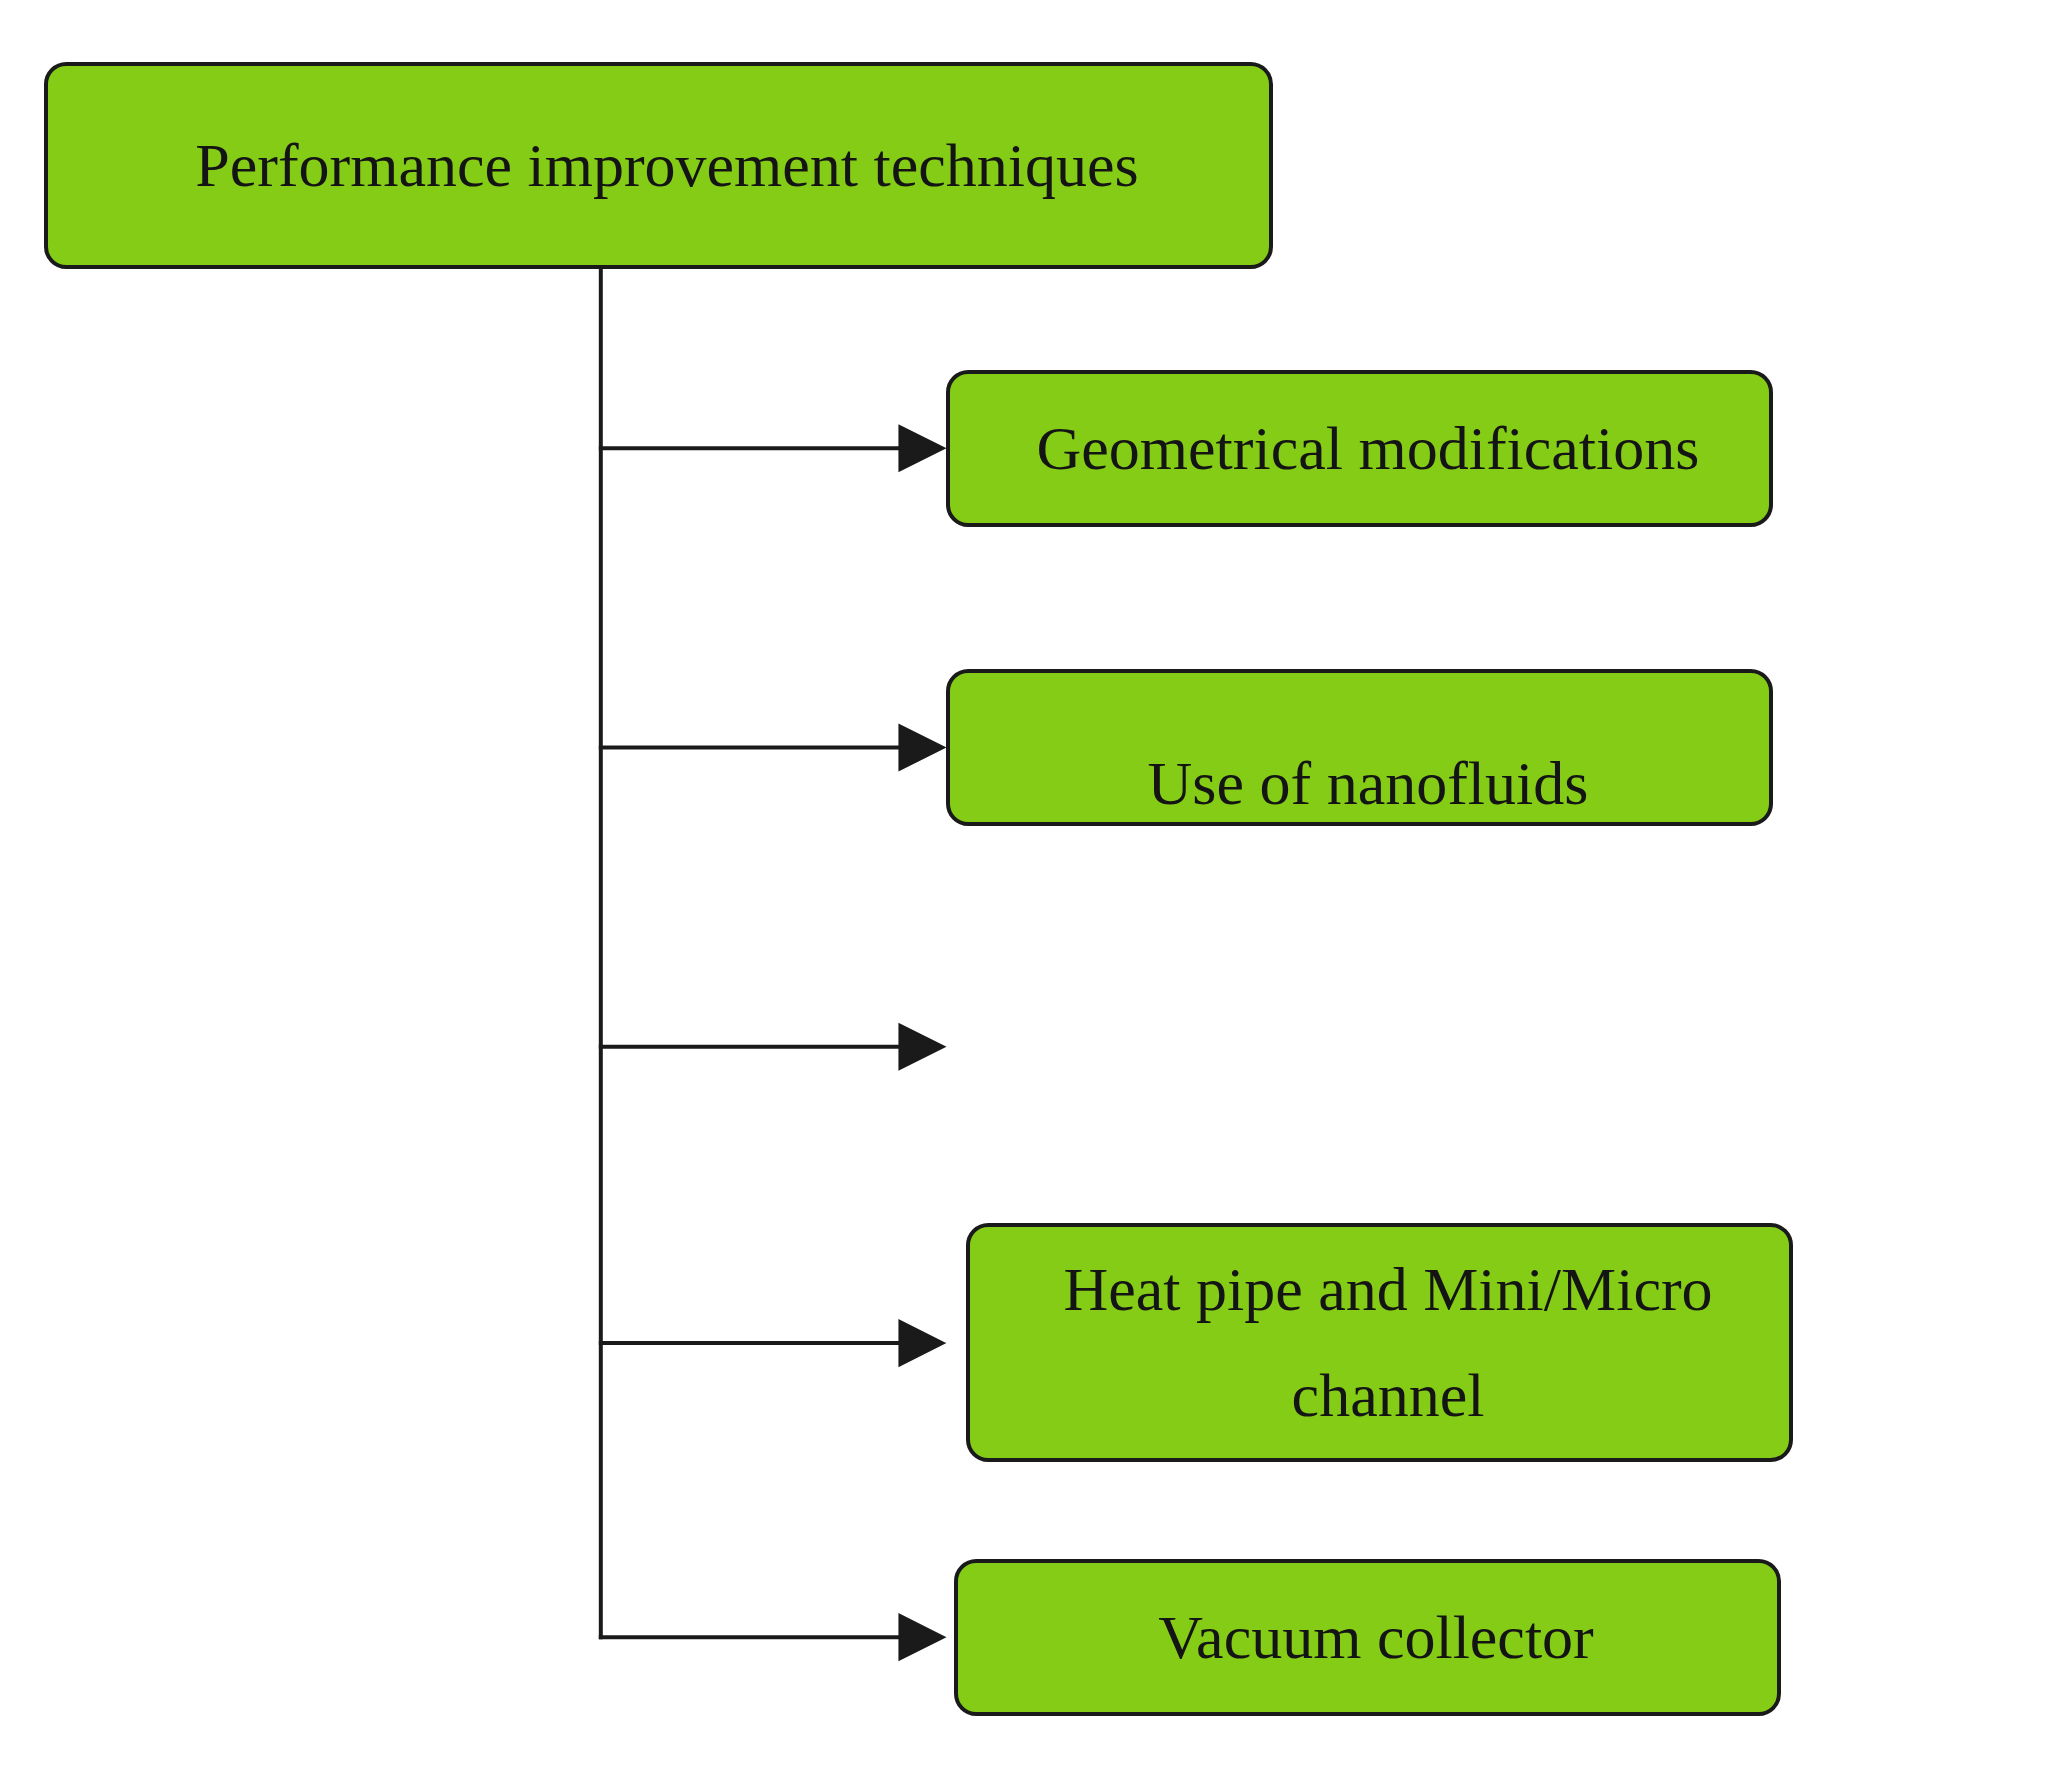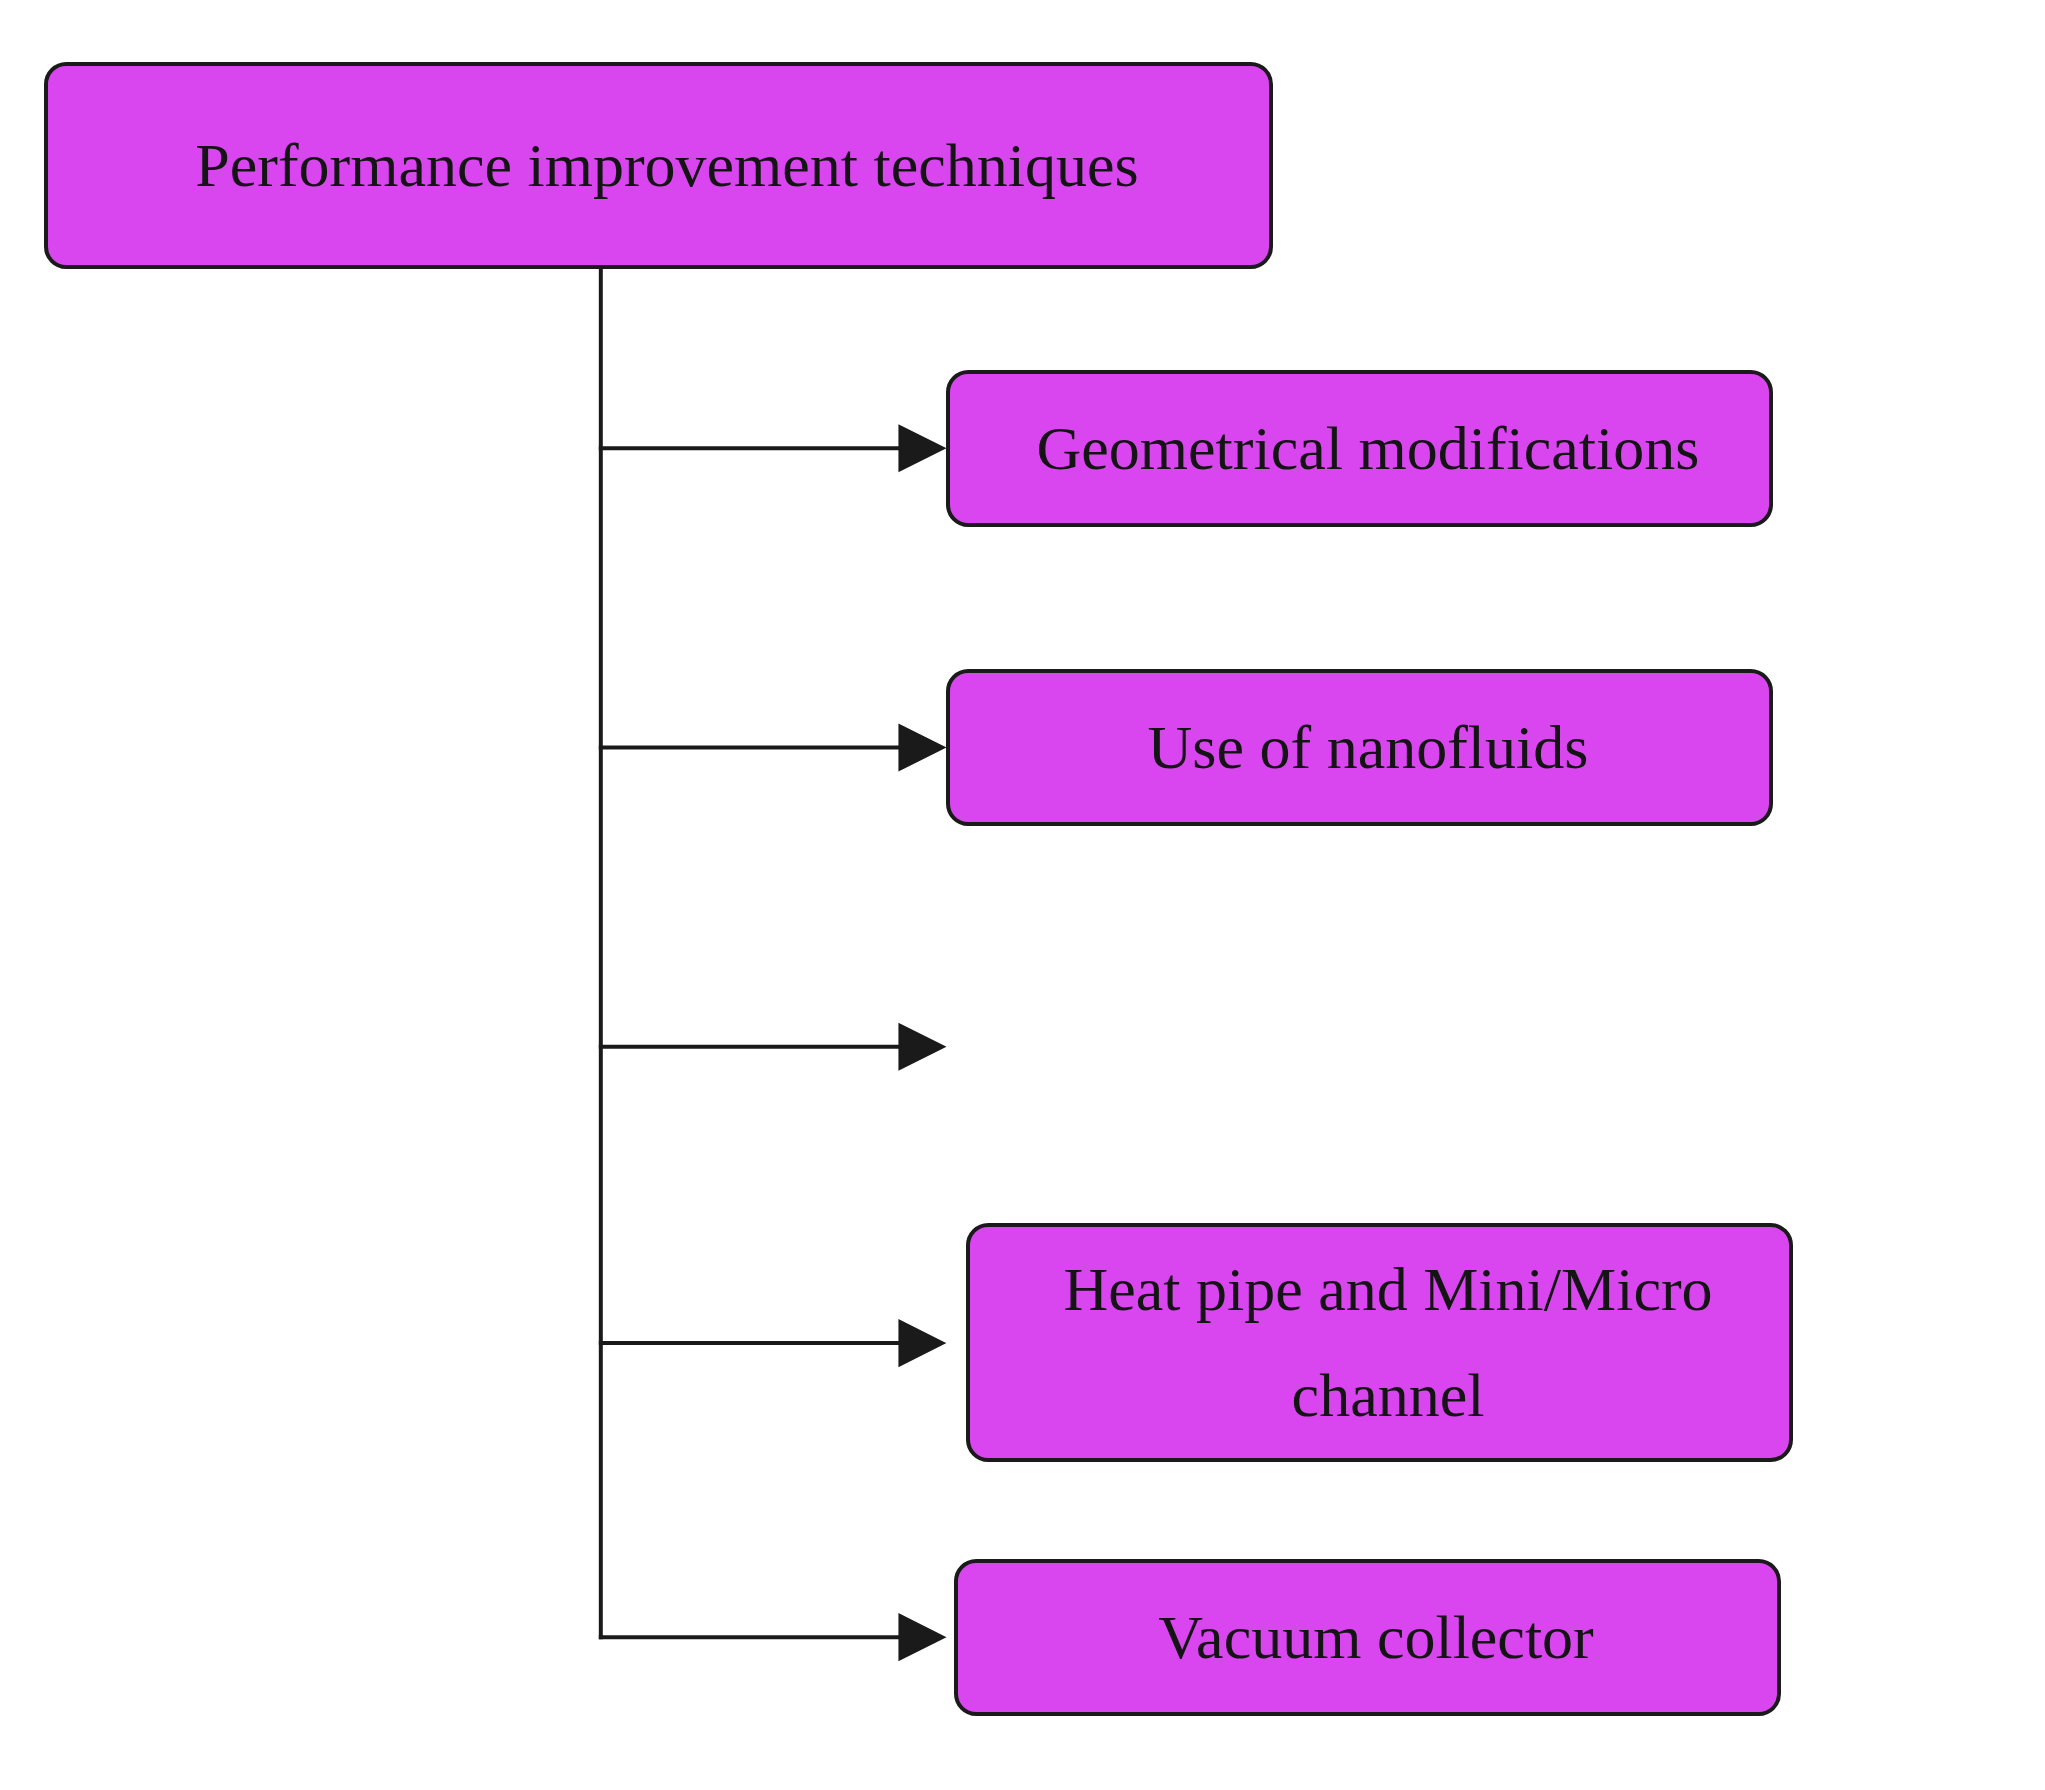--- a/index.html
+++ b/index.html
@@ -12,21 +12,21 @@
     width: 2045px;
     height: 1791px;
     background: #ffffff;
     font-family: "Liberation Serif", "DejaVu Serif", serif;
     color: #141414;
     overflow: hidden;
   }
   .node {
     position: absolute;
     box-sizing: border-box;
-    background: #d946ef;
+    background: #84cc16;
     border: 4px solid #1a1a1a;
     border-radius: 22.3px;
     display: flex;
     align-items: center;
     justify-content: center;
     text-align: center;
     font-size: 62px;
     line-height: 1.25;
     padding-left: 17px;
   }
@@ -34,21 +34,21 @@
     left: 44px;
     top: 62px;
     width: 1229px;
     height: 207px;
   }
   .child-node {
     left: 946px;
     width: 827px;
   }
   #child-node-0 { top: 370px;  height: 157px; }
-  #child-node-1 { top: 669px;  height: 157px; }
+  #child-node-1 { top: 669px;  height: 157px; align-items: flex-end; }
   #child-node-2 { top: 968px; height: 157px; }
   #child-node-3 { top: 1223px; height: 239px; margin-left: 20px; }
   #child-node-4 { top: 1559px; height: 157px; margin-left: 8px; }
   #child-node-3 .node-label {
     max-width: 846px;
     line-height: 1.7;
   }
   #connector-layer {
     position: absolute;
     left: 0;

